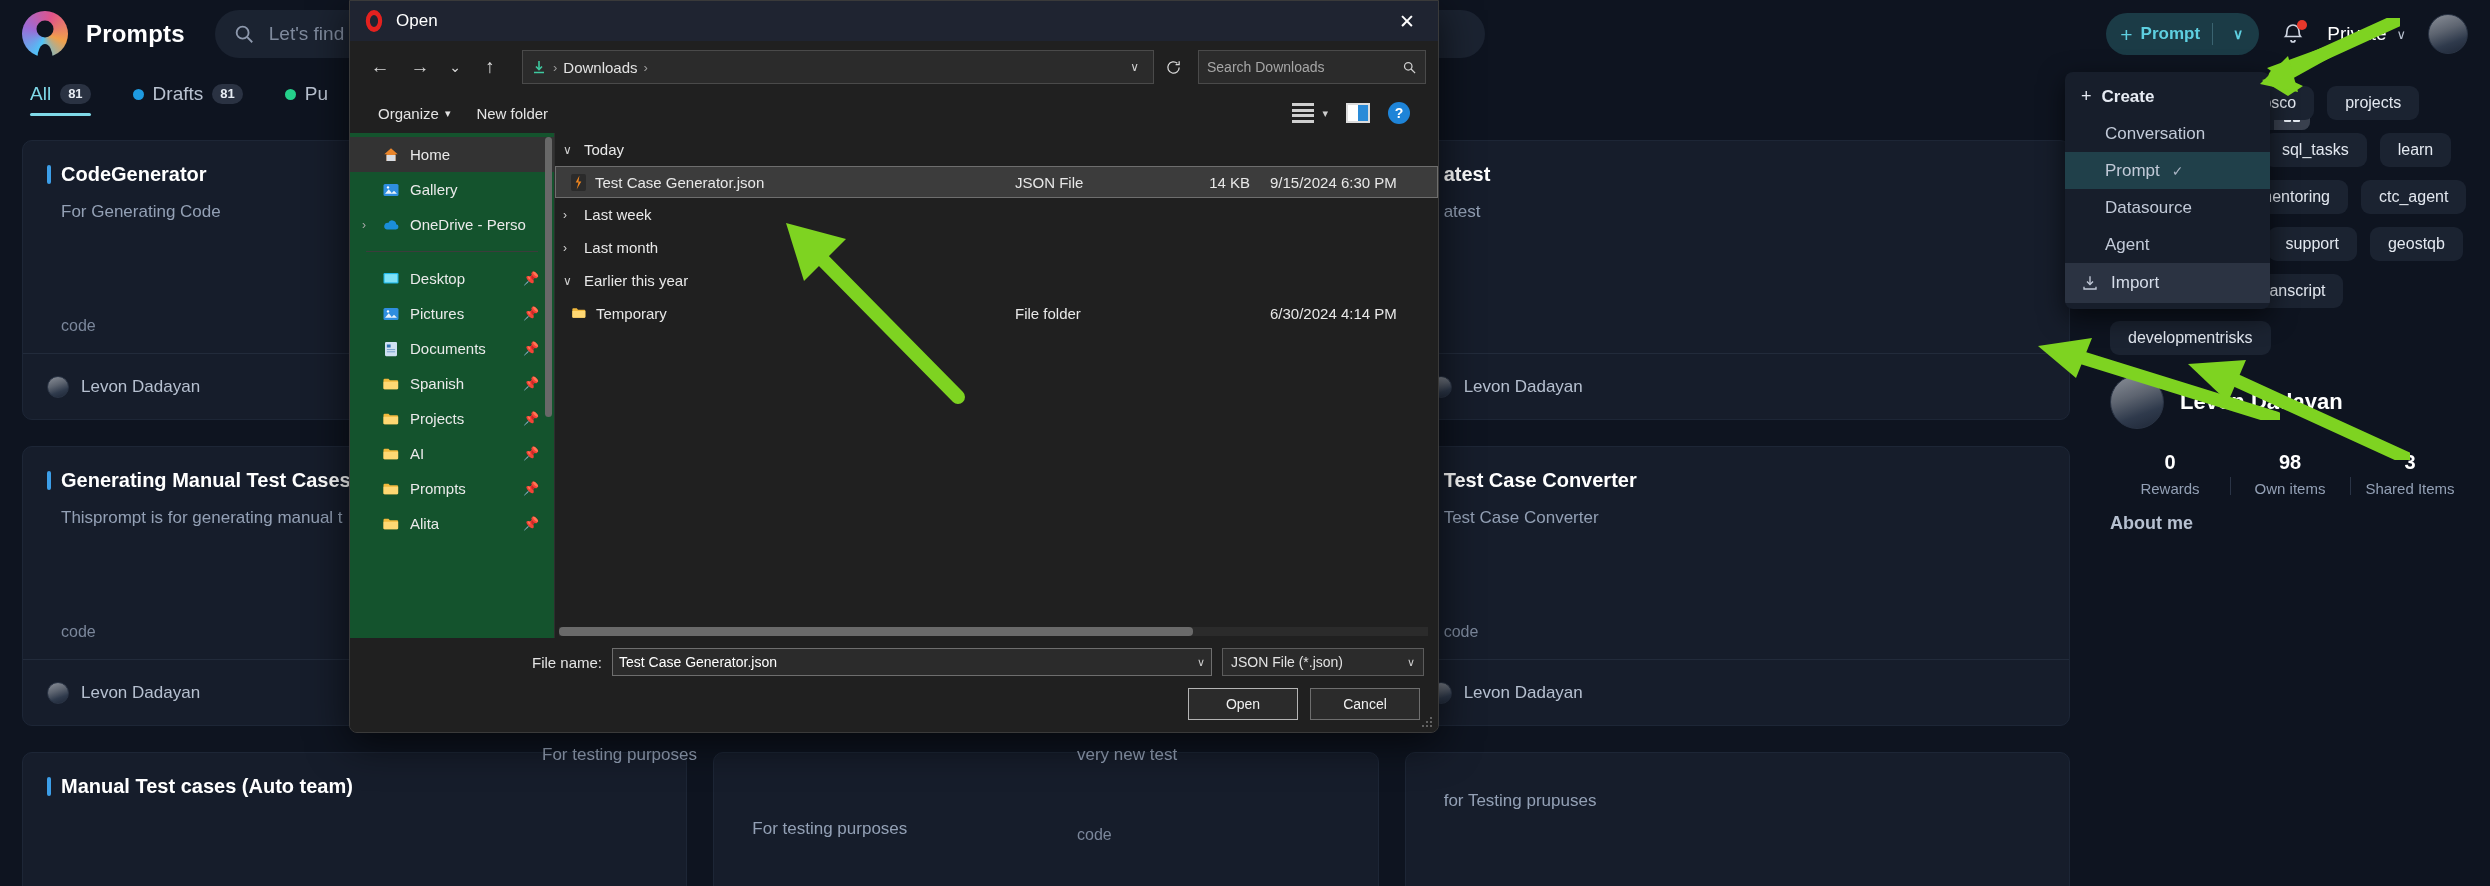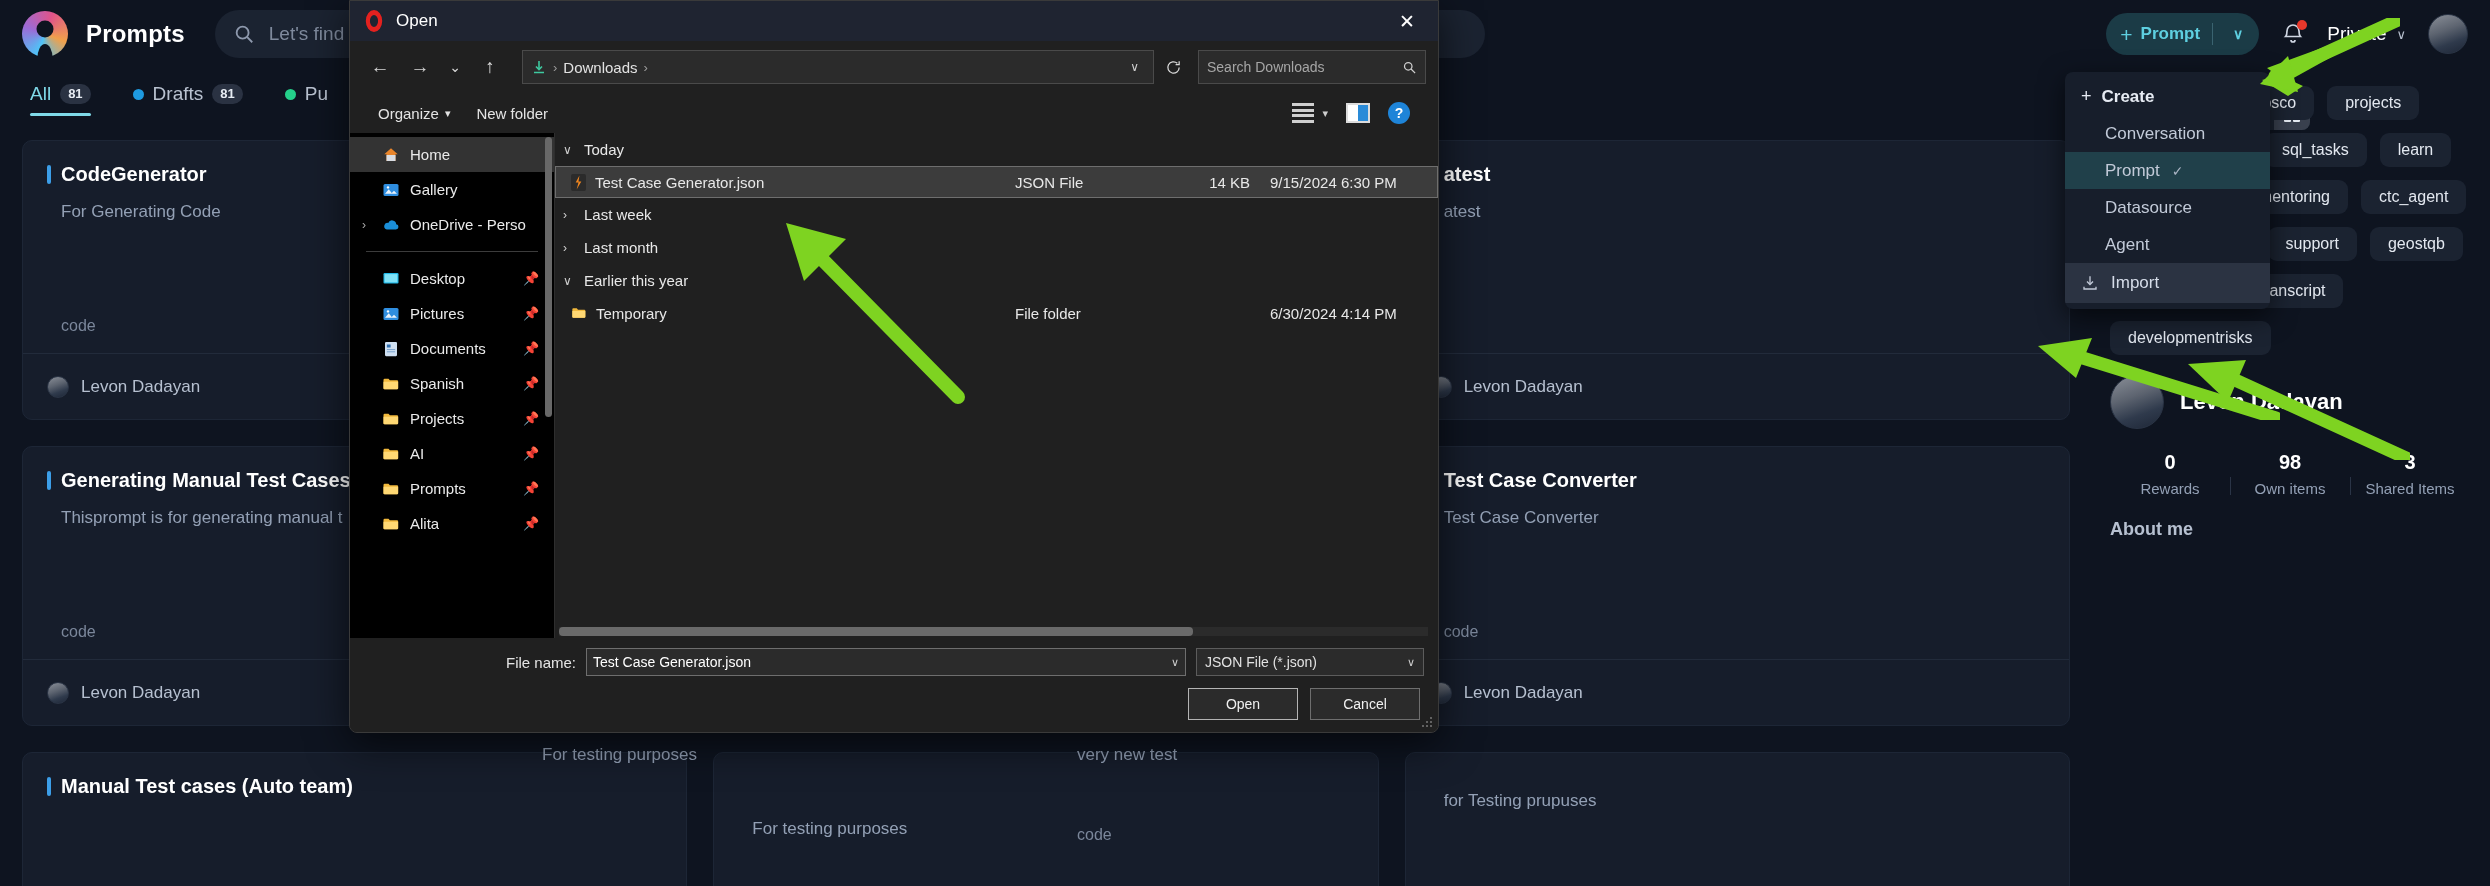--- a/index.html
+++ b/index.html
@@ -144,21 +144,21 @@
     padding: 8px 18px; border-radius: 9px; cursor: pointer; white-space: nowrap;
   }
   .profile { margin-top: 20px; }
   .profile-top { display: flex; align-items: center; gap: 16px; }
   .profile-name { color: #fff; font-size: 22px; font-weight: bold; }
   .stats { display: flex; margin-top: 22px; }
   .stat { flex: 1; text-align: center; position: relative; }
   .stat + .stat::before { content:""; position:absolute; left:0; top:26px; bottom:2px; width:1px; background:#2a3446; }
   .stat .v { color: #fff; font-size: 20px; font-weight: bold; }
   .stat .l { color: #93a0b5; font-size: 15px; margin-top: 6px; }
-  .aboutme { color: #b6c0d0; font-size: 18px; font-weight: bold; margin-top: 22px; }
+  .aboutme { color: #b6c0d0; font-size: 18px; font-weight: bold; margin-top: 16px; }
 
   
   .dialog {
     position: absolute; left: 349px; top: 0px; width: 1090px; height: 733px;
     background: #202020; border: 1px solid #3a3a3a; border-radius: 0 0 8px 8px;
     box-shadow: 0 10px 40px rgba(0,0,0,.65);
     font-family: "Liberation Sans", sans-serif; color: #e6e6e6;
     display: flex; flex-direction: column; overflow: hidden;
   }
   .dlg-title {
@@ -216,21 +216,21 @@
   .paneicon .l { flex: 1; background: #fff; }
   .paneicon .r { flex: 1; background: #2a8bd8; }
   .helpicon {
     width: 22px; height: 22px; border-radius: 50%; background: #1e84d8;
     color: #fff; font-size: 14px; font-weight: bold;
     display: flex; align-items: center; justify-content: center; cursor: pointer;
   }
 
   .dlg-main { flex: 1; display: flex; min-height: 0; }
   .dlg-side {
-    width: 204px; background: #000000; position: relative;
+    width: 204px; background: #14532d; position: relative;
     padding-top: 4px; overflow: hidden; flex: 0 0 auto;
   }
   .side-item {
     height: 35px; display: flex; align-items: center; gap: 10px;
     padding-left: 32px; font-size: 15px; color: #eaeaea; cursor: pointer;
     position: relative;
   }
   .side-item.sel { background: #333333; }
   .side-item .exp { position: absolute; left: 12px; color: #a9a9a9; font-size: 12px; }
   .side-item .pin { margin-left: auto; margin-right: 14px; color: #9a9a9a; font-size: 13px; }
@@ -278,21 +278,21 @@
   .foot-row1 .lbl { font-size: 15px; color: #e4e4e4; }
   .fname {
     width: 600px; height: 28px; background: #2b2b2b; border: 1px solid #6e6e6e;
     display: flex; align-items: center; padding: 0 6px;
   }
   .fname input {
     flex: 1; background: transparent; border: none; outline: none;
     color: #fff; font-size: 14px; font-family: inherit;
   }
   .ftype {
-    width: 228px; height: 28px; background: #2b2b2b; border: 1px solid #5c5c5c;
+    width: 202px; height: 28px; background: #2b2b2b; border: 1px solid #5c5c5c;
     display: flex; align-items: center; padding: 0 8px; font-size: 14px; color: #e2e2e2;
     cursor: pointer;
   }
   .caret { margin-left: auto; font-size: 11px; color: #cfcfcf; }
   .foot-row2 { display: flex; justify-content: flex-end; gap: 12px; margin-top: 12px; padding-right: 4px; }
   .dbtn {
     width: 110px; height: 32px; background: #2b2b2b; border: 1px solid #6e6e6e;
     color: #f0f0f0; font-size: 14px; font-family: inherit; cursor: pointer;
   }
   .dbtn.primary { border-color: #b4b4b4; }

